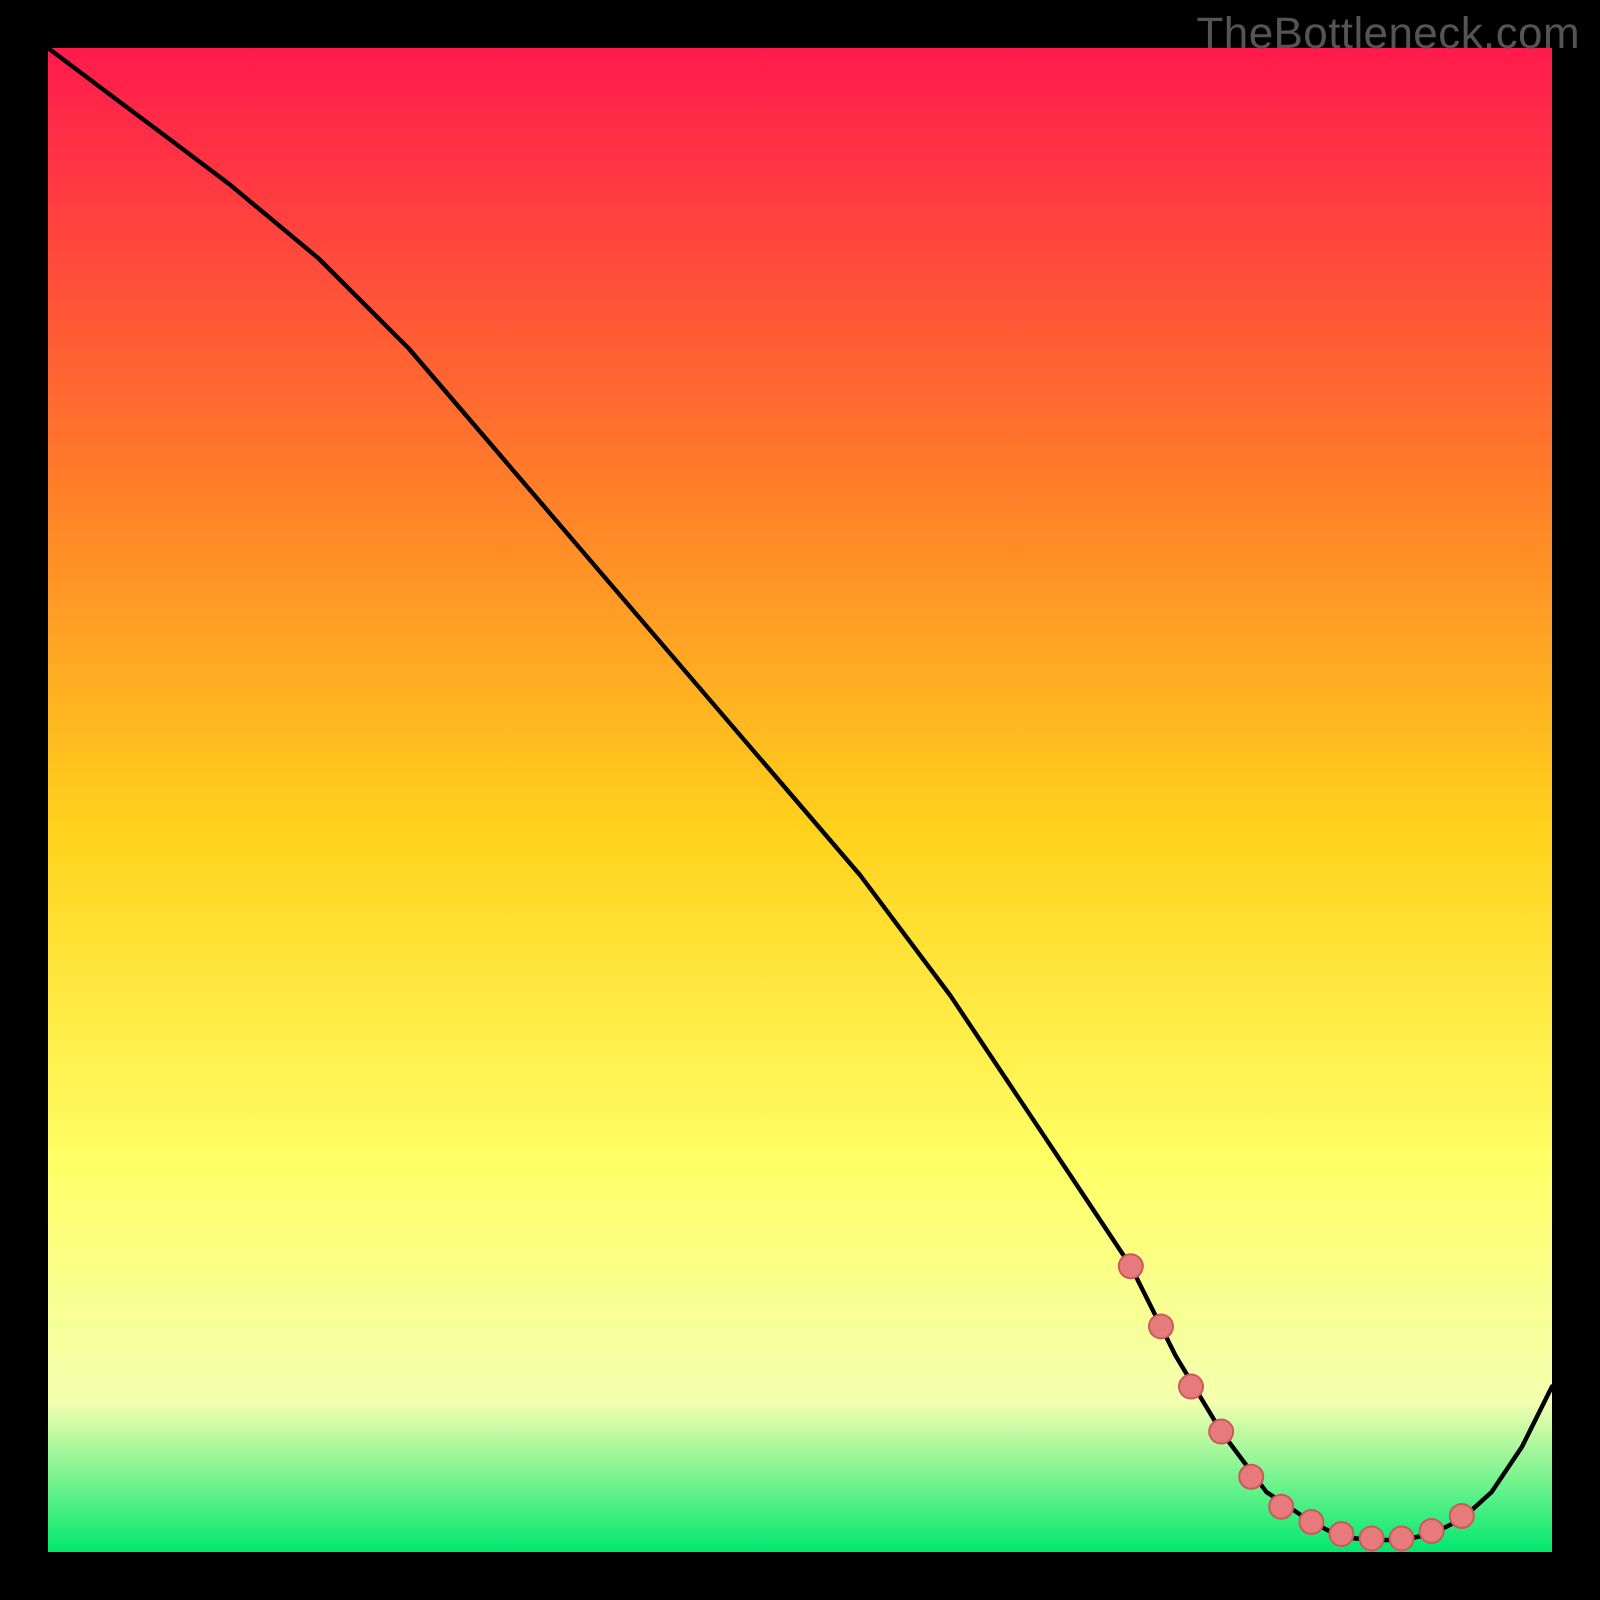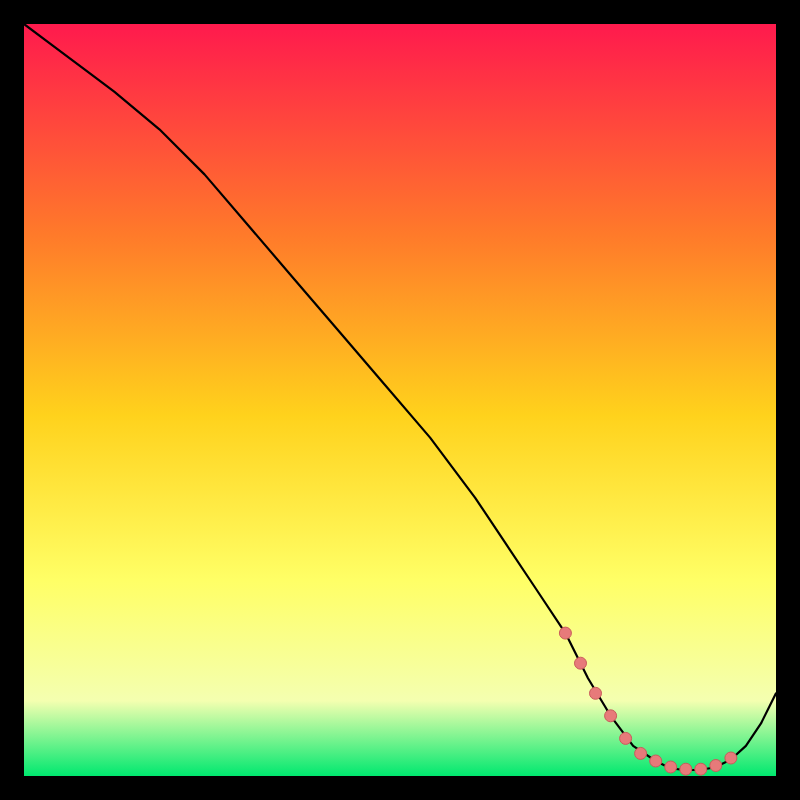--- a/index.html
+++ b/index.html
@@ -38,20 +38,21 @@
   .plot svg {
     display: block;
     width: 752px;
     height: 752px;
   }
 </style>
 </head>
 <body>
 
 <div class="frame">
+  <div class="watermark">TheBottleneck.com</div>
 
   <div class="plot">
     <svg viewBox="0 0 752 752" preserveAspectRatio="none">
       <defs>
         <linearGradient id="bg-grad" x1="0" y1="0" x2="0" y2="1">
           <stop id="g0" offset="0%" stop-color="#ff1a4d"></stop>
           <stop id="g1" offset="28%" stop-color="#ff7a2a"></stop>
           <stop id="g2" offset="52%" stop-color="#ffd21c"></stop>
           <stop id="g3" offset="74%" stop-color="#ffff66"></stop>
           <stop id="g4" offset="90%" stop-color="#f4ffb0"></stop>

